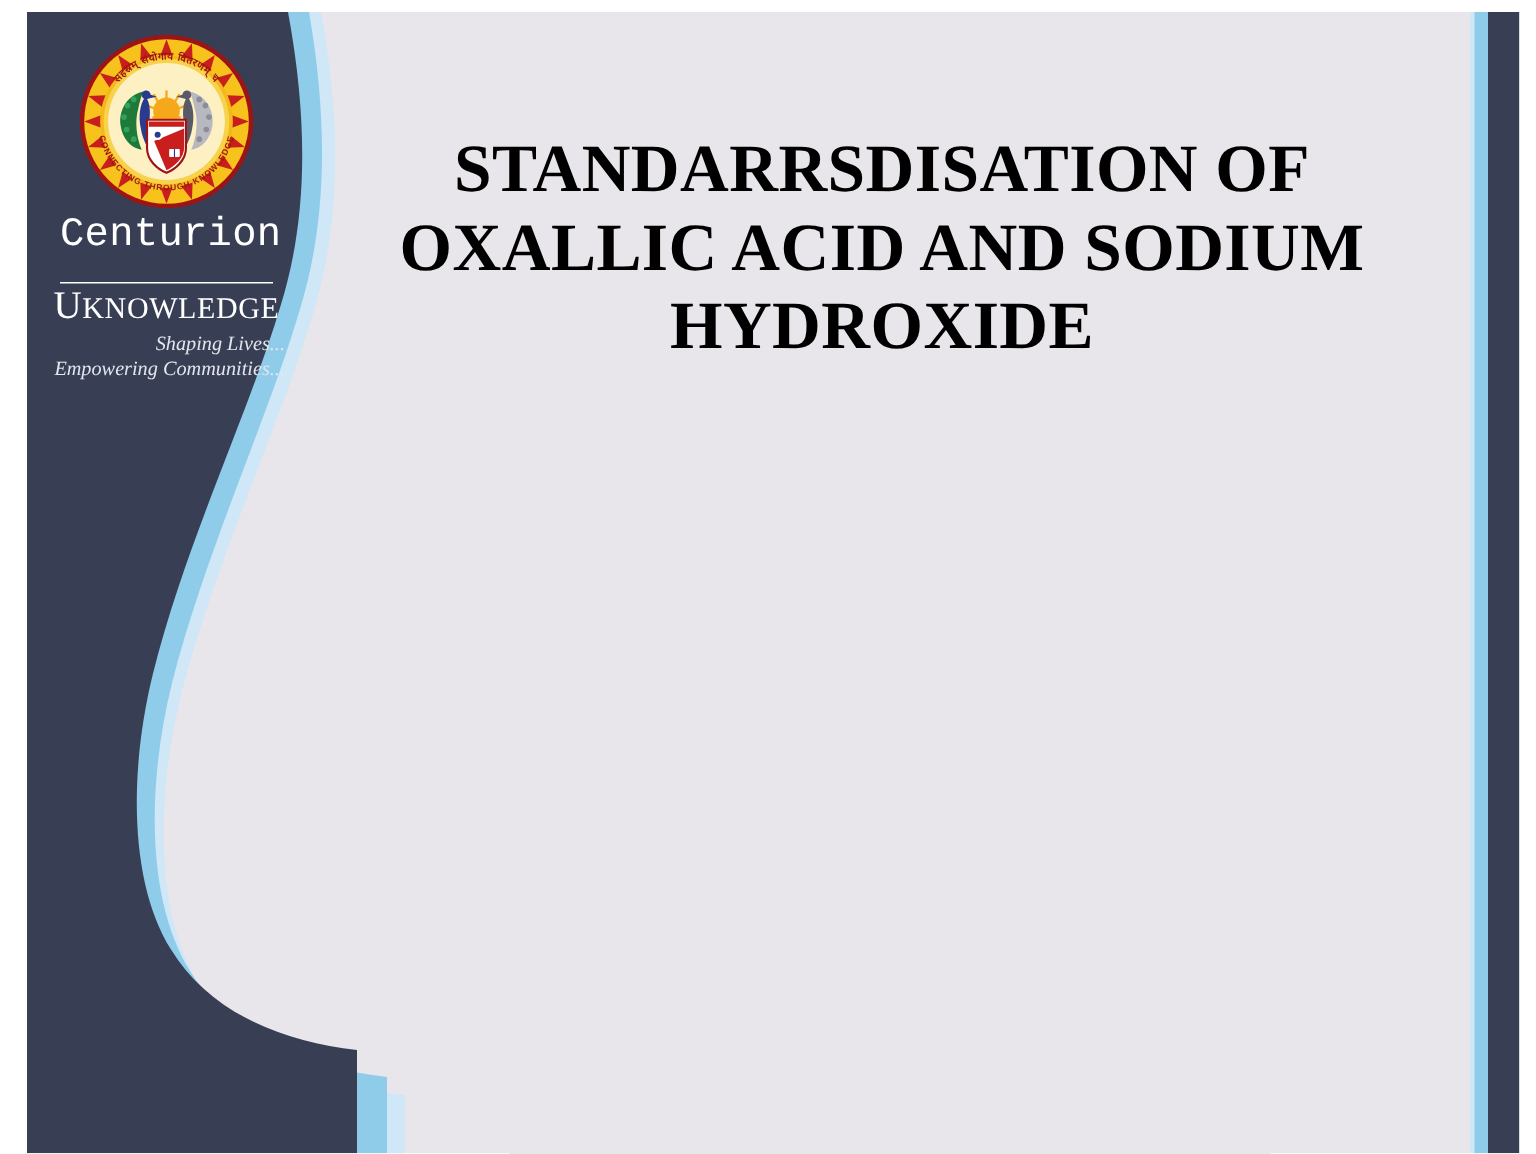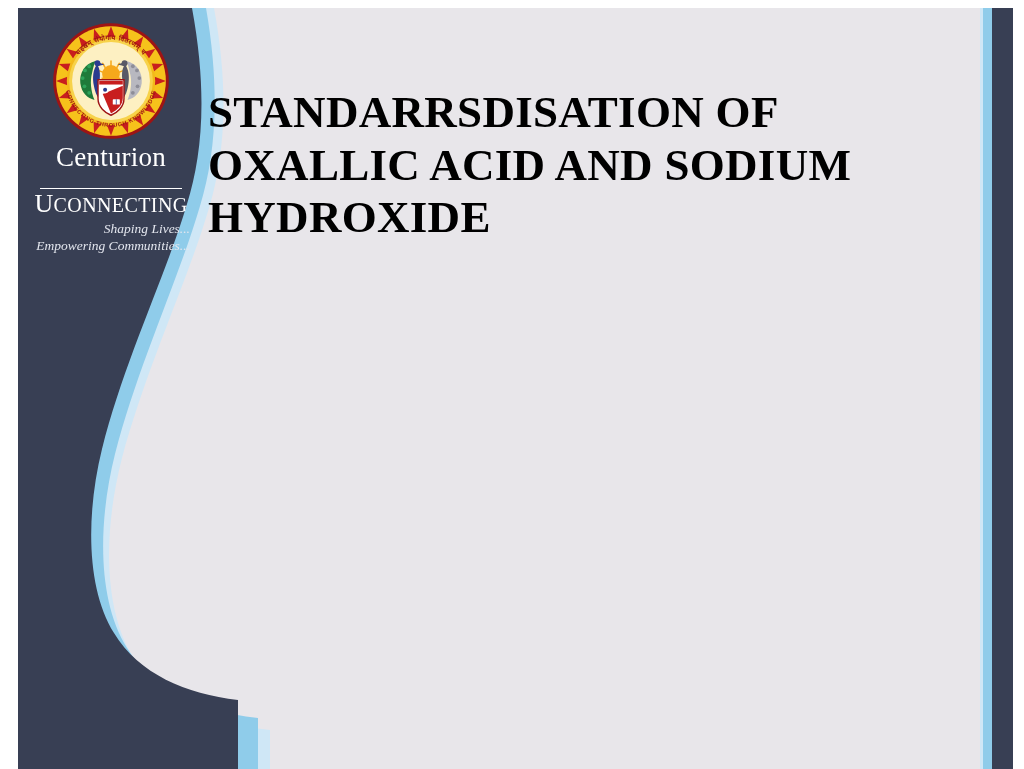--- a/index.html
+++ b/index.html
@@ -45,21 +45,21 @@
     z-index: 5;
   }
   #emblem {
     display: block;
     margin: 0 auto 4px auto;
     width: 118px;
     height: 118px;
   }
   .wordmark-top {
     color: #ffffff;
-    font-family: Liberation Serif, serif;
+    font-family: Liberation Mono, monospace;
     font-size: 27px;
     line-height: 1.02;
     letter-spacing: 0.2px;
     margin: 0 8px;
     padding-bottom: 16px;
     border-bottom: 1.6px solid #ffffff;
     white-space: nowrap;
   }
   .wordmark-bot {
     color: #ffffff;
@@ -81,21 +81,21 @@
     line-height: 1.28;
     white-space: nowrap;
     text-align: right;
   }
   
   #title-block {
     position: absolute;
     left: 190px;
     top: 78px;
     width: 760px;
-    text-align: left;
+    text-align: center;
     z-index: 4;
   }
   #slide-title {
     margin: 0;
     color: #000000;
     font-family: "Liberation Serif", serif;
     font-weight: bold;
     font-size: 45px;
     line-height: 1.17;
     letter-spacing: 0.3px;
@@ -314,21 +314,21 @@
           <circle cx="90" cy="115" r="6" fill="#ffffff"></circle>
           <circle cx="90" cy="115" r="3.4" fill="#2a3b8f"></circle>
           <rect x="103" y="131" width="12" height="9" rx="1" fill="#ffffff"></rect>
           <line x1="109" y1="131" x2="109" y2="140" stroke="#2a3b8f" stroke-width="1.3"></line>
         </g>
       </svg>
 
       <div class="wordmark-top">Centurion</div>
 
       <div class="wordmark-bot">
-        <span>U</span><span class="sc">CONNECTING</span>
+        <span>U</span><span class="sc">KNOWLEDGE</span>
       </div>
 
       <div class="tagline">Shaping Lives...</div>
       <div class="tagline">Empowering Communities...</div>
     </div>
 
     <div id="title-block">
       <h1 id="slide-title">STANDARRSDISATION OF OXALLIC ACID AND SODIUM HYDROXIDE</h1>
     </div>
 

